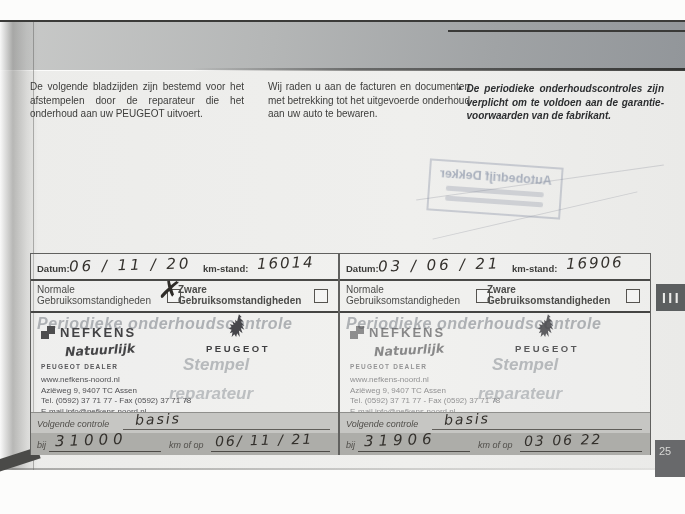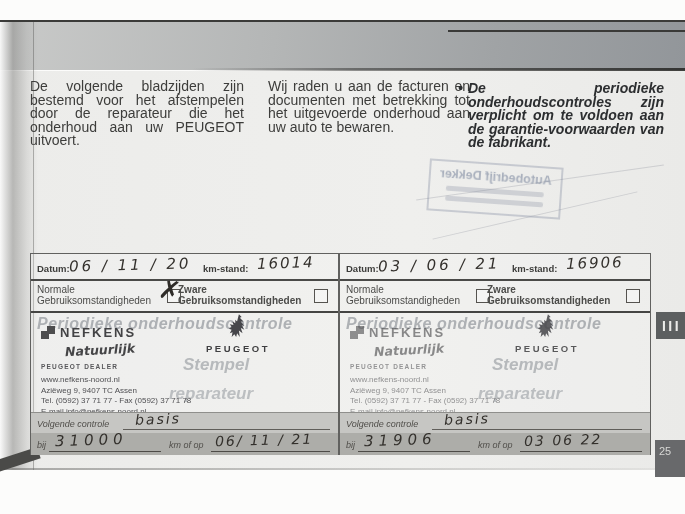--- a/index.html
+++ b/index.html
@@ -22,21 +22,21 @@
   .page-body{position:absolute;left:0;top:71px;width:100%;height:399px;
     background:linear-gradient(to right,#ececea 0%,#efefed 60%,#eaeae8 100%);}
   .spine{position:absolute;left:0;top:22px;width:38px;height:448px;
     background:linear-gradient(to right,rgba(250,250,250,.95) 0%,rgba(140,140,138,.55) 34%,rgba(160,160,158,.25) 70%,rgba(160,160,158,0) 100%);}
   .spine-line{position:absolute;left:33px;top:22px;width:1px;height:448px;background:rgba(80,80,78,.40);}
   .bottom-edge{position:absolute;left:0;top:468px;width:100%;height:2px;
     background:linear-gradient(to right,rgba(110,110,108,.55),rgba(190,190,188,.15));}
   .corner-dark{position:absolute;left:-8px;top:454px;width:48px;height:12px;background:#4a4a48;
     transform:rotate(-18deg);}
   
-  .col{position:absolute;top:80px;font-size:14px;line-height:13.5px;color:#3d3d3b;text-align:justify;}
+  .col{position:absolute;top:80px;font-size:10px;line-height:13.5px;color:#3d3d3b;text-align:justify;}
   .col p{margin:0 0 13px 0;}
   .col1{left:30px;width:214px;}
   .col2{left:252px;width:202px;margin-left:16px;}
   .col3{left:458px;width:206px;top:82px;display:flex;gap:5px;
     font-weight:bold;font-style:italic;color:#2c2e30;}
   
   .ghost{position:absolute;left:428px;top:163px;width:134px;height:52px;
     border:2px solid rgba(110,120,145,.30);transform:scaleX(-1) rotate(-4deg);
     filter:blur(.4px);text-align:center;color:rgba(95,108,138,.48);
     font-weight:bold;font-size:12.5px;padding-top:5px;box-sizing:border-box;}
@@ -96,21 +96,21 @@
   .row-bij{height:22px;background:#adada9;position:relative;flex:none;}
   .lbl-bij{left:6px;top:7px;}
   .lbl-kmofop{left:138px;top:7px;}
   .hand-bijkm{position:absolute;left:24px;top:-2px;font-size:15px;letter-spacing:5px;transform:rotate(-2deg);}
   .hand-opdatum{position:absolute;left:184px;top:-1px;font-size:14px;letter-spacing:2px;transform:rotate(-1.5deg);}
   .ul-bijkm{position:absolute;left:18px;width:112px;bottom:3px;height:1px;background:rgba(60,58,54,.85);}
   .ul-opdatum{position:absolute;left:180px;right:8px;bottom:3px;height:1px;background:rgba(60,58,54,.85);}
   
   .tab-iii{position:absolute;left:656px;top:284px;width:29px;height:27px;background:#5c5f60;
     color:#ebebE9;display:flex;align-items:center;justify-content:center;
-    font-weight:bold;font-size:14px;letter-spacing:2.5px;padding-left:2px;box-sizing:border-box;margin-top:28px;}
+    font-weight:bold;font-size:14px;letter-spacing:2.5px;padding-left:2px;box-sizing:border-box;}
   .tab-page{position:absolute;left:655px;top:440px;width:30px;height:37px;background:#68696b;
     color:#d7d7d5;font-size:11px;box-sizing:border-box;padding:5px 0 0 4px;}
 </style>
 </head>
 <body>
 
 <div id="photo">
 
   <div class="top-edge"></div>
   <div class="header-band"></div>

